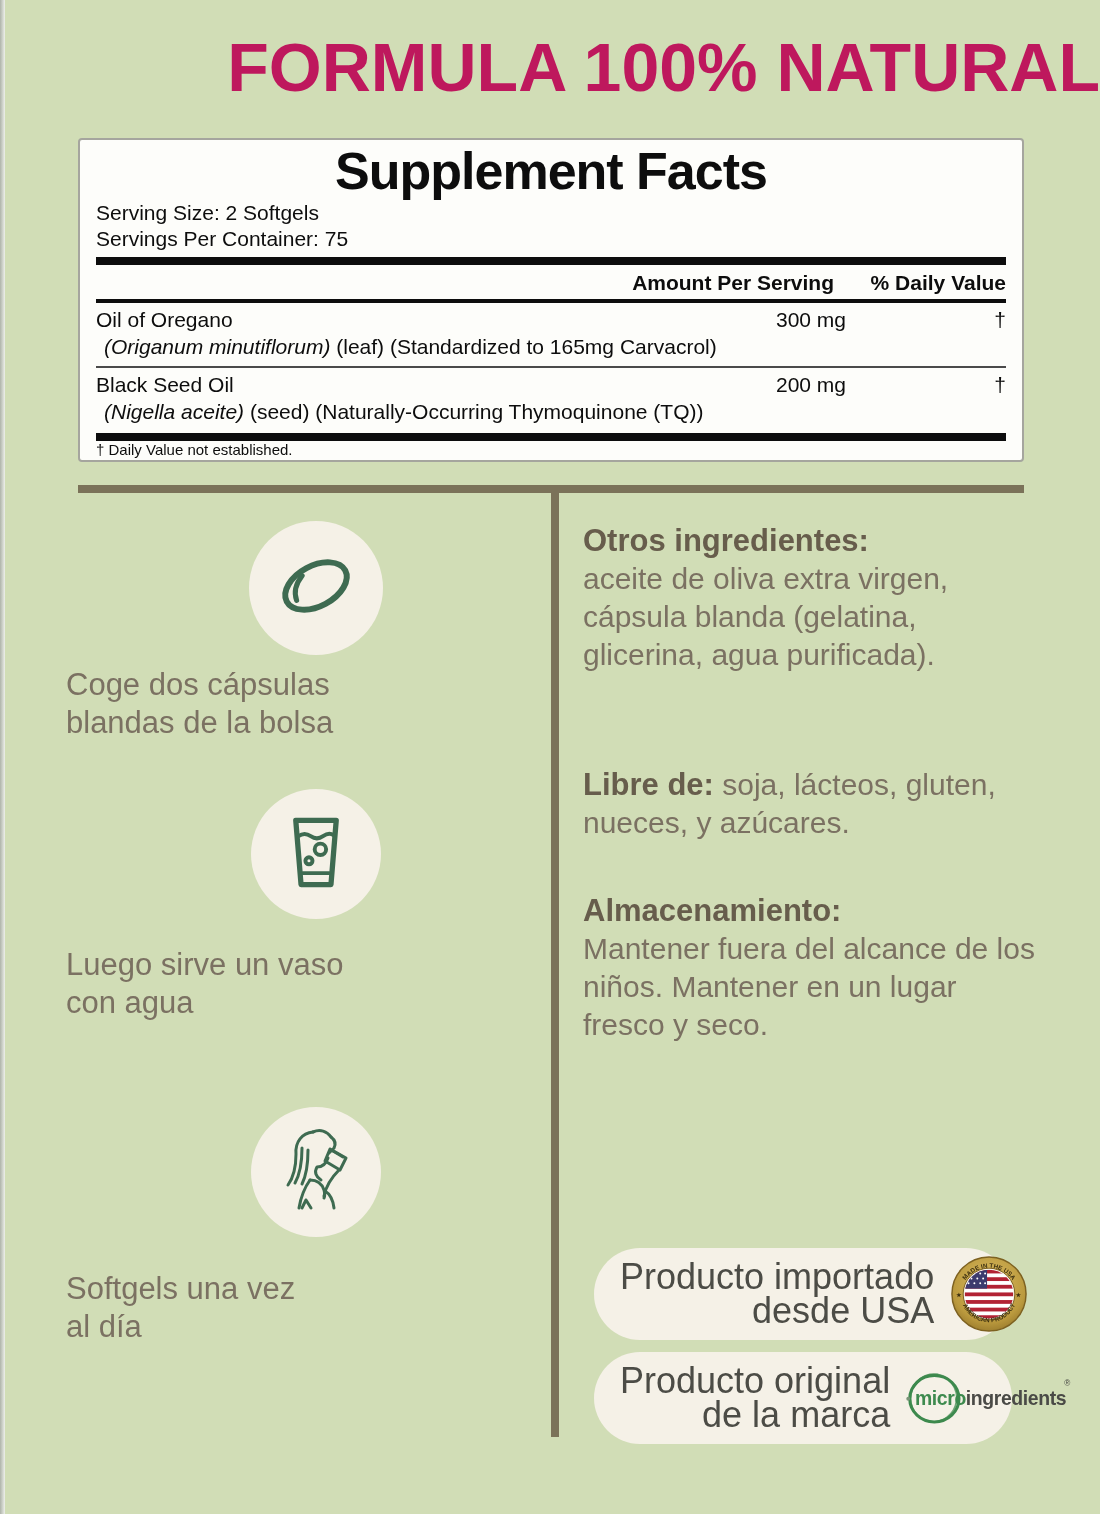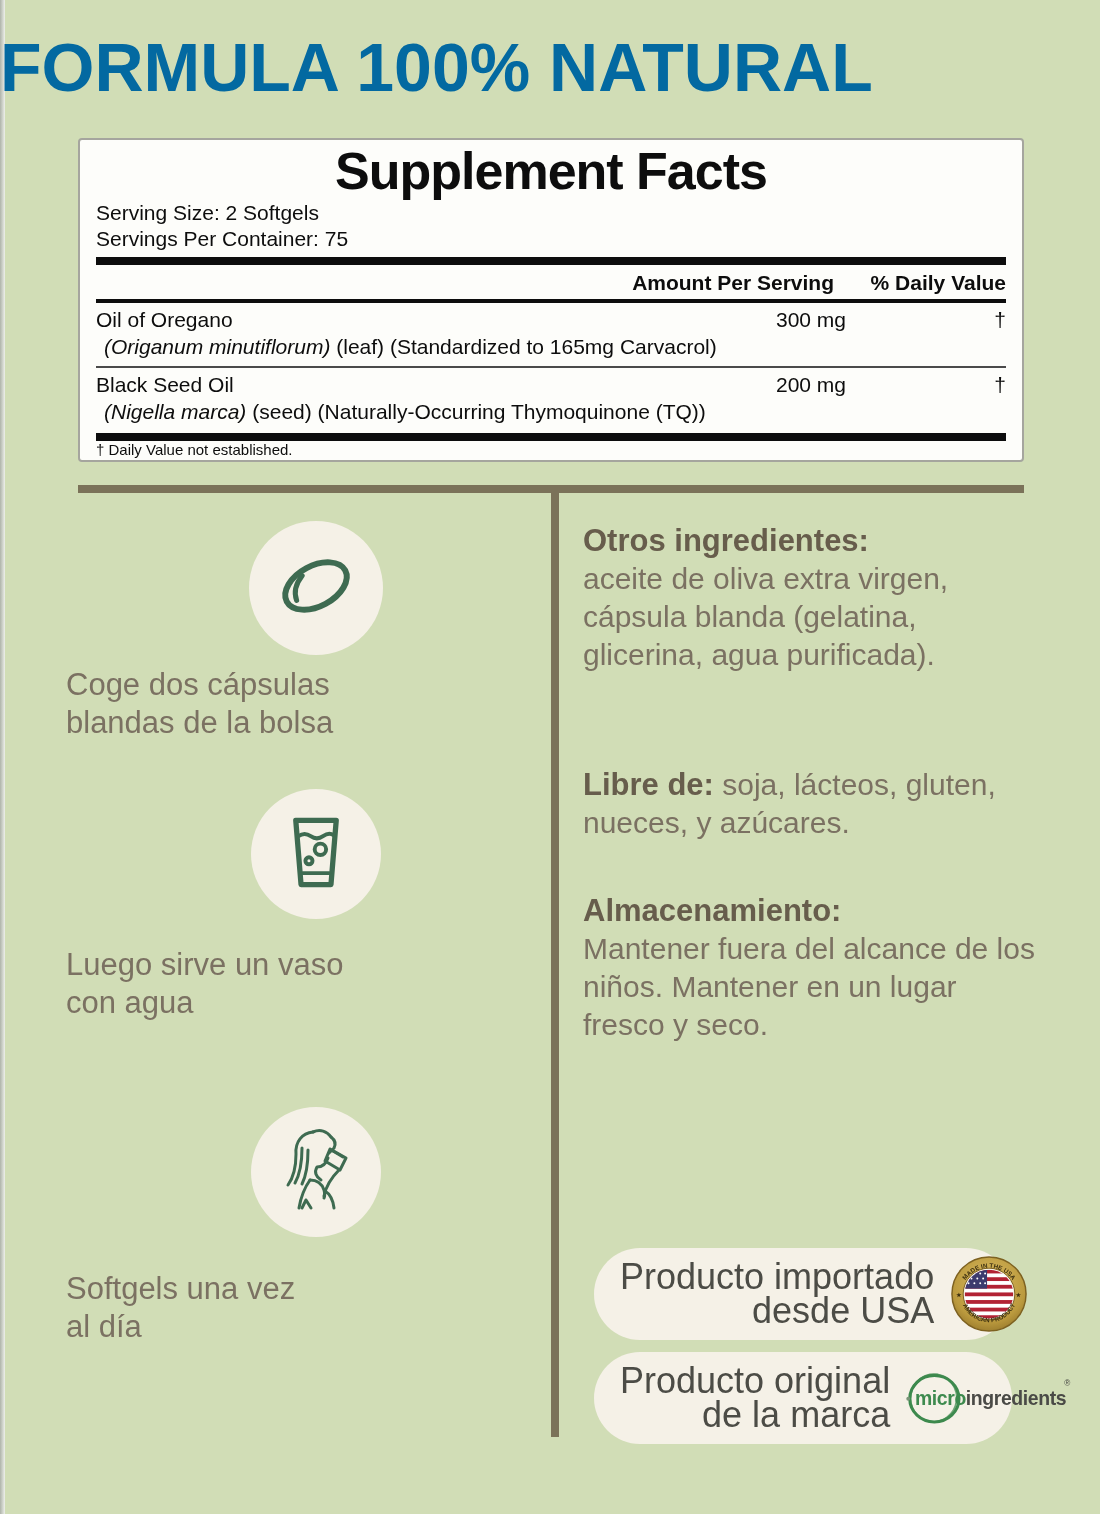--- a/index.html
+++ b/index.html
@@ -8,22 +8,22 @@
     position:relative; width:1100px; height:1514px;
     background:#d1ddb6; overflow:hidden;
     font-family:"Liberation Sans", sans-serif;
   }
   .edge-strip {
     position:absolute; left:0; top:0; width:5px; height:100%;
     background:linear-gradient(to right,#aeb3a9,#eef0ea);
   }
   .main-title {
     position:absolute; top:28px; left:0; width:100%;
-    text-align:left; font-size:68px; font-weight:800;
-    letter-spacing:0px; color:#0369a1;
+    text-align:right; font-size:68px; font-weight:800;
+    letter-spacing:0px; color:#be185d;
   }
 
   
   .facts-panel {
     position:absolute; left:78px; top:138px; width:946px; height:324px;
     background:#fdfdfa; border:2px solid #a5a59e; border-radius:4px;
     padding:2px 16px 0 16px; color:#0d0d0d; overflow:hidden;
   }
   .facts-title { text-align:center; font-size:52px; font-weight:800; letter-spacing:-1px; line-height:58px; }
   .serving-line { font-size:21px; line-height:26px; }
@@ -105,21 +105,21 @@
     </div>
     <div class="sep-thin"></div>
 
     <div>
       <div class="facts-grid row-line">
         <span>Black Seed Oil</span>
         <span class="cell-right">200 mg</span>
         <span class="cell-right">†</span>
       </div>
       <div class="row-sub">
-        <span class="italic">(Nigella marca)</span><span> (seed) (Naturally-Occurring Thymoquinone (TQ))</span>
+        <span class="italic">(Nigella aceite)</span><span> (seed) (Naturally-Occurring Thymoquinone (TQ))</span>
       </div>
     </div>
     <div class="bar-thick" style="margin-top:2px;"></div>
 
     <div class="footnote">† Daily Value not established.</div>
   </div>
 
   <div class="h-divider"></div>
   <div class="v-divider"></div>
 

